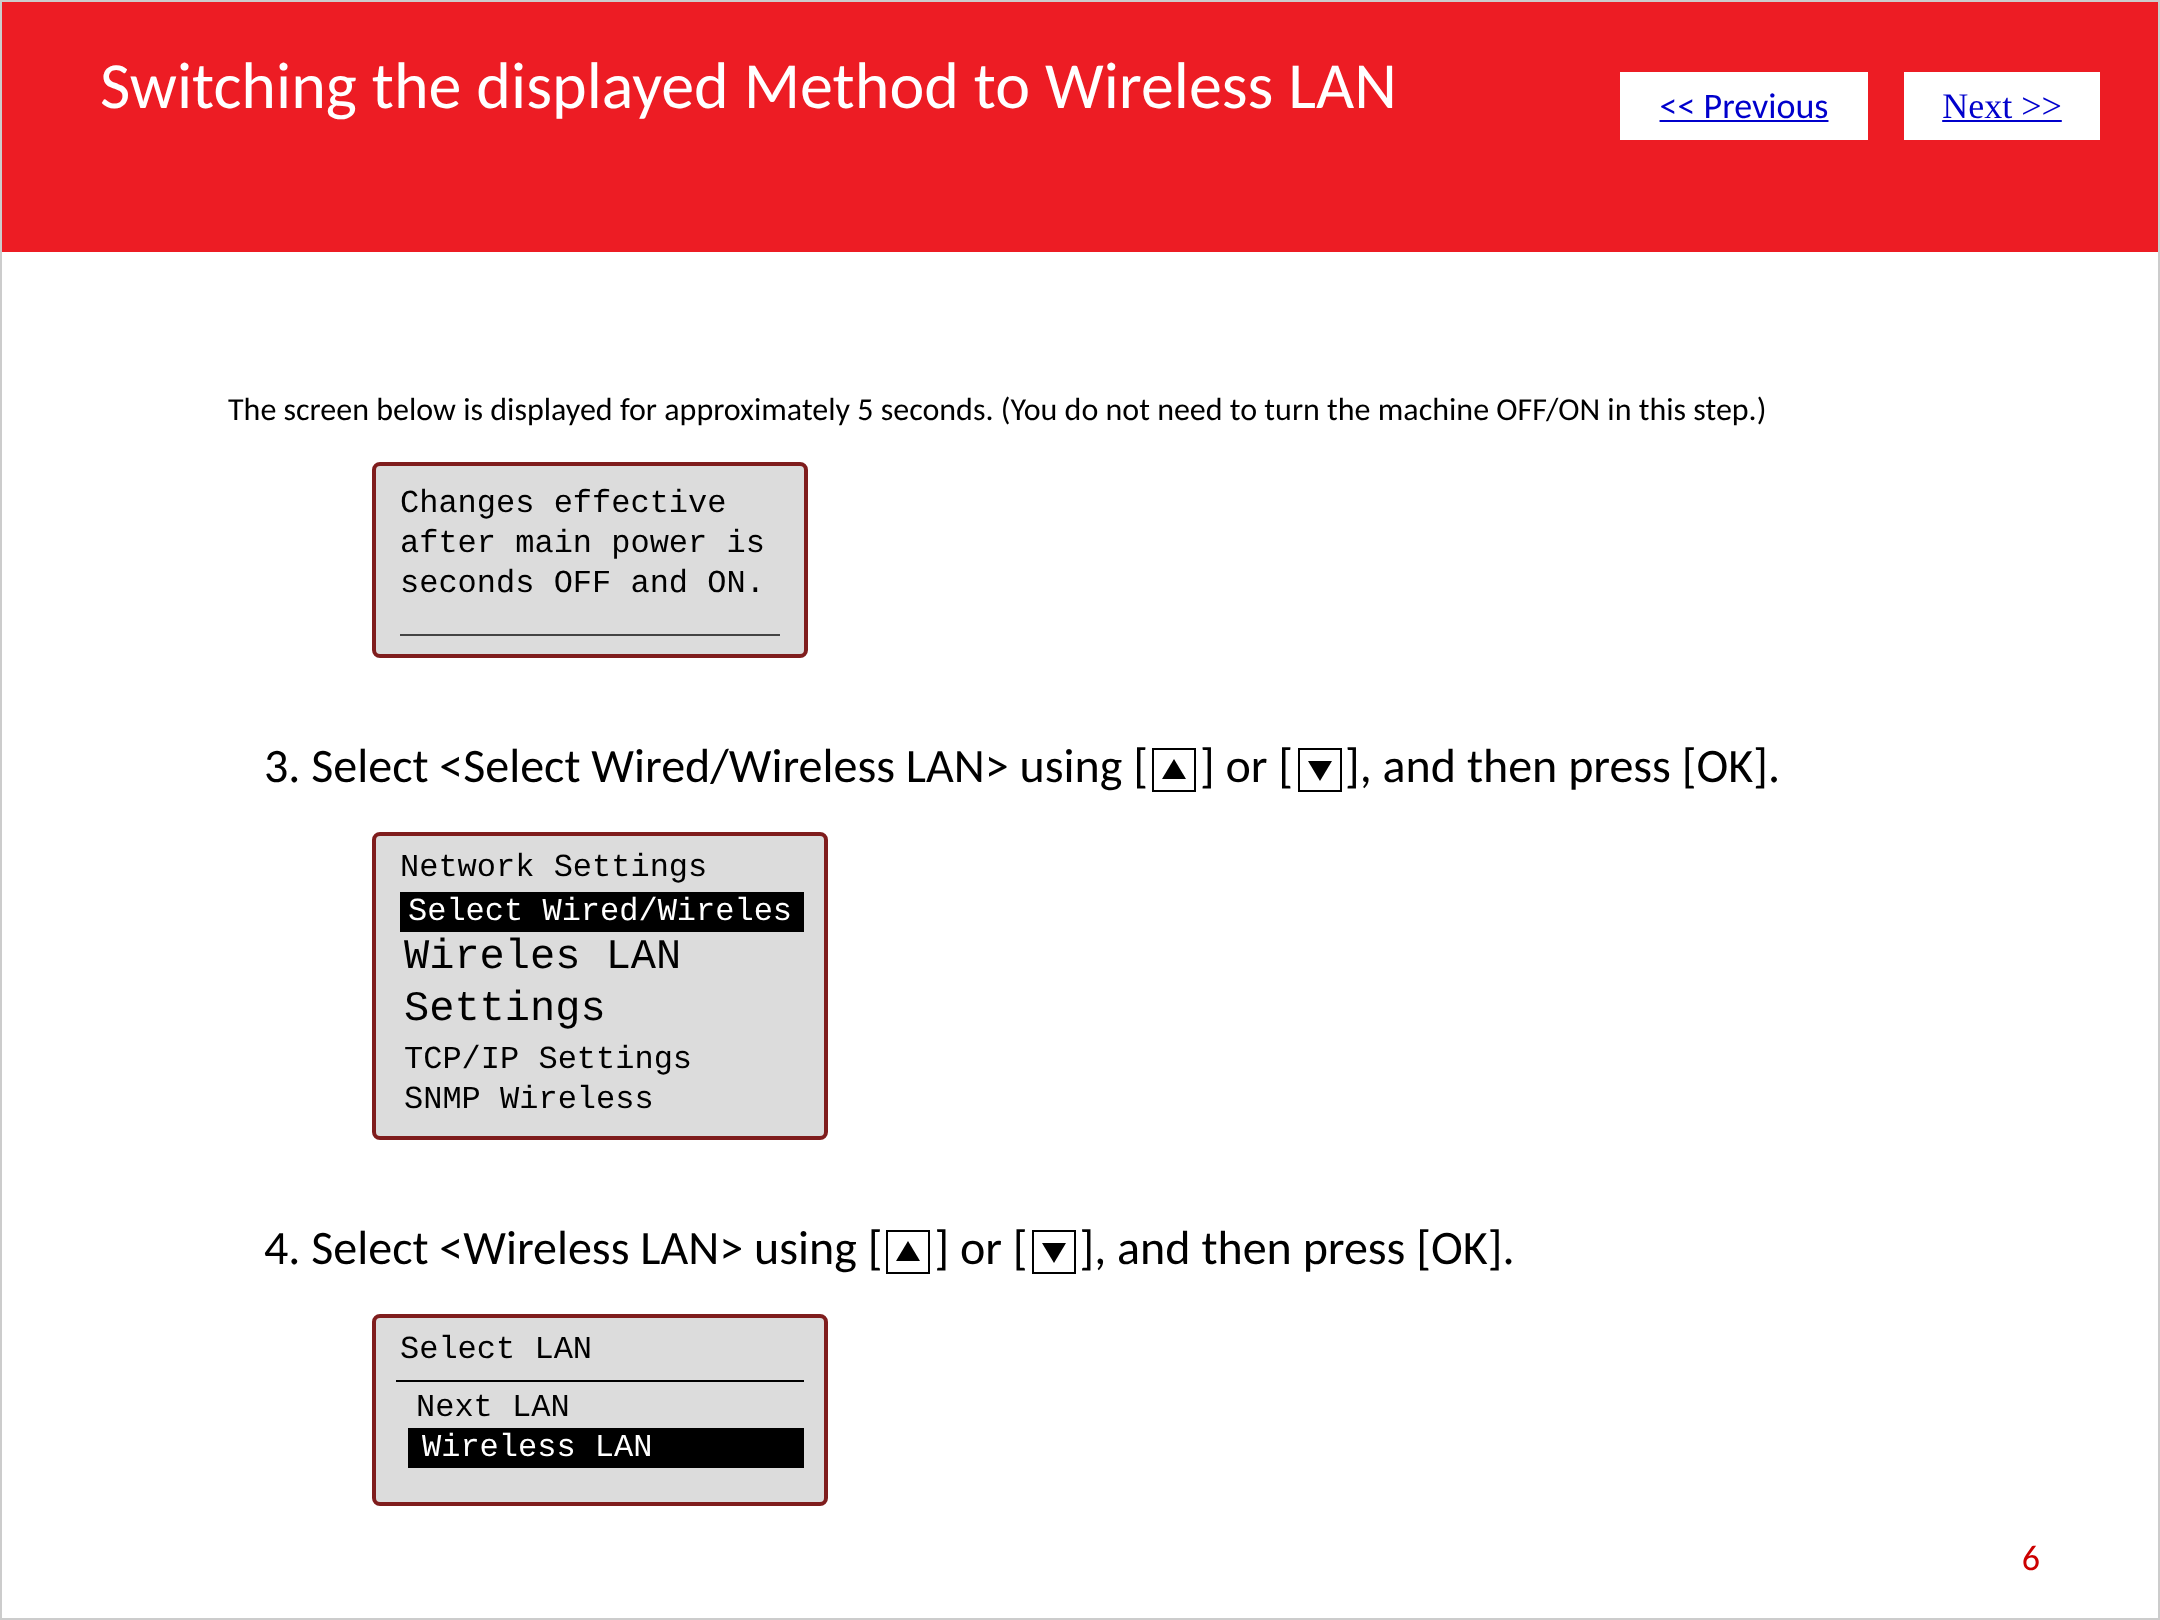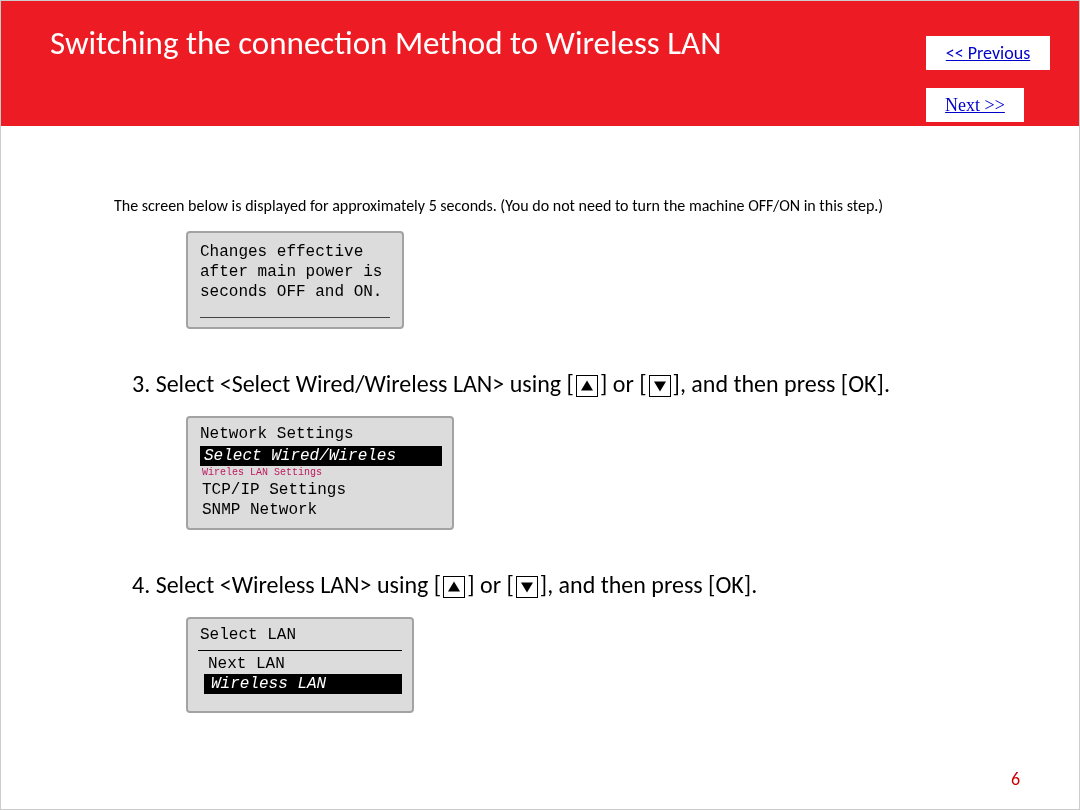--- a/index.html
+++ b/index.html
@@ -5,38 +5,38 @@
   * { box-sizing: border-box; }
   body { margin:0; padding:0; font-family: Calibri, Arial, sans-serif; background:#fff; width:1080px; height:810px; position:relative; overflow:hidden; }
   .header {
     background:#ed1c24;
     color:#fff;
     position:relative;
     padding:24px 50px 20px 50px;
     height:126px;
   }
   .title { font-size:33px; font-weight:400; line-height:1.2; }
-  .nav-buttons { position:absolute; top:36px; right:30px; display:flex; gap:18px;flex-direction:column; }
+  .nav-buttons { position:absolute; top:36px; right:30px; display:flex; gap:18px; }
   .nav-btn {
     background:#fff;
     color:#0000cc;
     text-decoration:underline;
     display:inline-flex;
     align-items:center;
     justify-content:center;
     font-size:18px;
     height:34px;
     cursor:pointer;
   }
   .nav-prev { width:124px; }
   .nav-next { width:98px;font-family:Liberation Serif, serif; }
   .content { padding:40px 0 0 0; }
   .note { font-size:16px; margin:30px 0 16px 114px; }
   .lcd {
-    border:2px solid #a3a3a3;
+    border:2px solid #7f1d1d;
     background:#dcdcdc;
     border-radius:4px;
     padding:9px 12px;
     font-family:"Lucida Console","Courier New",monospace;
     font-size:16px;
     line-height:1.25;
     margin-left:186px;
     display:inline-block;
   }
   .lcd1 { width:218px; height:98px; display:flex; flex-direction:column; justify-content:flex-start; }
@@ -63,35 +63,35 @@
     border-bottom:10px solid #000;
   }
   .arrow-down::before {
     content:"";
     position:absolute; left:50%; top:50%;
     transform:translate(-50%,-45%);
     border-left:6px solid transparent;
     border-right:6px solid transparent;
     border-top:10px solid #000;
   }
-  .lcd2 { width:268px; padding:6px 10px 8px 10px; }
+  .lcd2 { width:228px; padding:6px 10px 8px 10px; }
   .menu-title { font-size:16px; padding:0 0 2px 2px; }
-  .menu-sel { background:#000; color:#fff; padding:0 4px; margin:0 0 1px 2px; font-size:16px;font-style:italic; }
-  .menu-dim { color:#be185d; padding:0 4px; font-size:10px; }
+  .menu-sel { background:#000; color:#fff; padding:0 4px; margin:0 0 1px 2px; font-size:16px; }
+  .menu-dim { color:#000000; padding:0 4px; font-size:21px; }
   .menu-item { padding:0 4px; font-size:16px; }
   .lcd3 { width:228px; height:96px; padding:6px 10px 8px 10px; }
   .lcd3 .menu-title { border-bottom:1.5px solid #000; margin-bottom:3px; padding-bottom:5px; }
   .page-num { position:absolute; bottom:20px; right:60px; color:#cc0000; font-size:18px; }
   .frame-border { position:absolute; inset:0; border:1px solid #ccc; pointer-events:none; }
 </style>
 </head>
 <body>
 
 <div class="header">
-  <div class="title">Switching the connection Method to Wireless LAN</div>
+  <div class="title">Switching the displayed Method to Wireless LAN</div>
   <div class="nav-buttons">
     <div class="nav-btn nav-prev">&lt;&lt; Previous</div>
     <div class="nav-btn nav-next">Next &gt;&gt;</div>
   </div>
 </div>
 
 <div class="content">
 
   <div class="note">The screen below is displayed for approximately 5 seconds. (You do not need to turn the machine OFF/ON in this step.)</div>
 
@@ -105,21 +105,21 @@
 
   <div class="step">
     <span>3. Select &lt;Select Wired/Wireless LAN&gt; using [</span><span class="arrow-box arrow-up"></span><span>] or [</span><span class="arrow-box arrow-down"></span><span>], and then press [OK].</span>
   </div>
 
   <div class="lcd lcd2">
     <div class="menu-title">Network Settings</div>
     <div class="menu-sel">Select Wired/Wireles</div>
     <div class="menu-dim">Wireles LAN Settings</div>
     <div class="menu-item">TCP/IP Settings</div>
-    <div class="menu-item">SNMP Network</div>
+    <div class="menu-item">SNMP Wireless</div>
   </div>
 
   <div class="step">
     <span>4. Select &lt;Wireless LAN&gt; using [</span><span class="arrow-box arrow-up"></span><span>] or [</span><span class="arrow-box arrow-down"></span><span>], and then press [OK].</span>
   </div>
 
   <div class="lcd lcd3">
     <div class="menu-title">Select LAN</div>
     <div class="menu-item" style="padding-left:10px">Next LAN</div>
     <div class="menu-sel" style="margin-left:6px;padding-left:7px">Wireless LAN</div>

